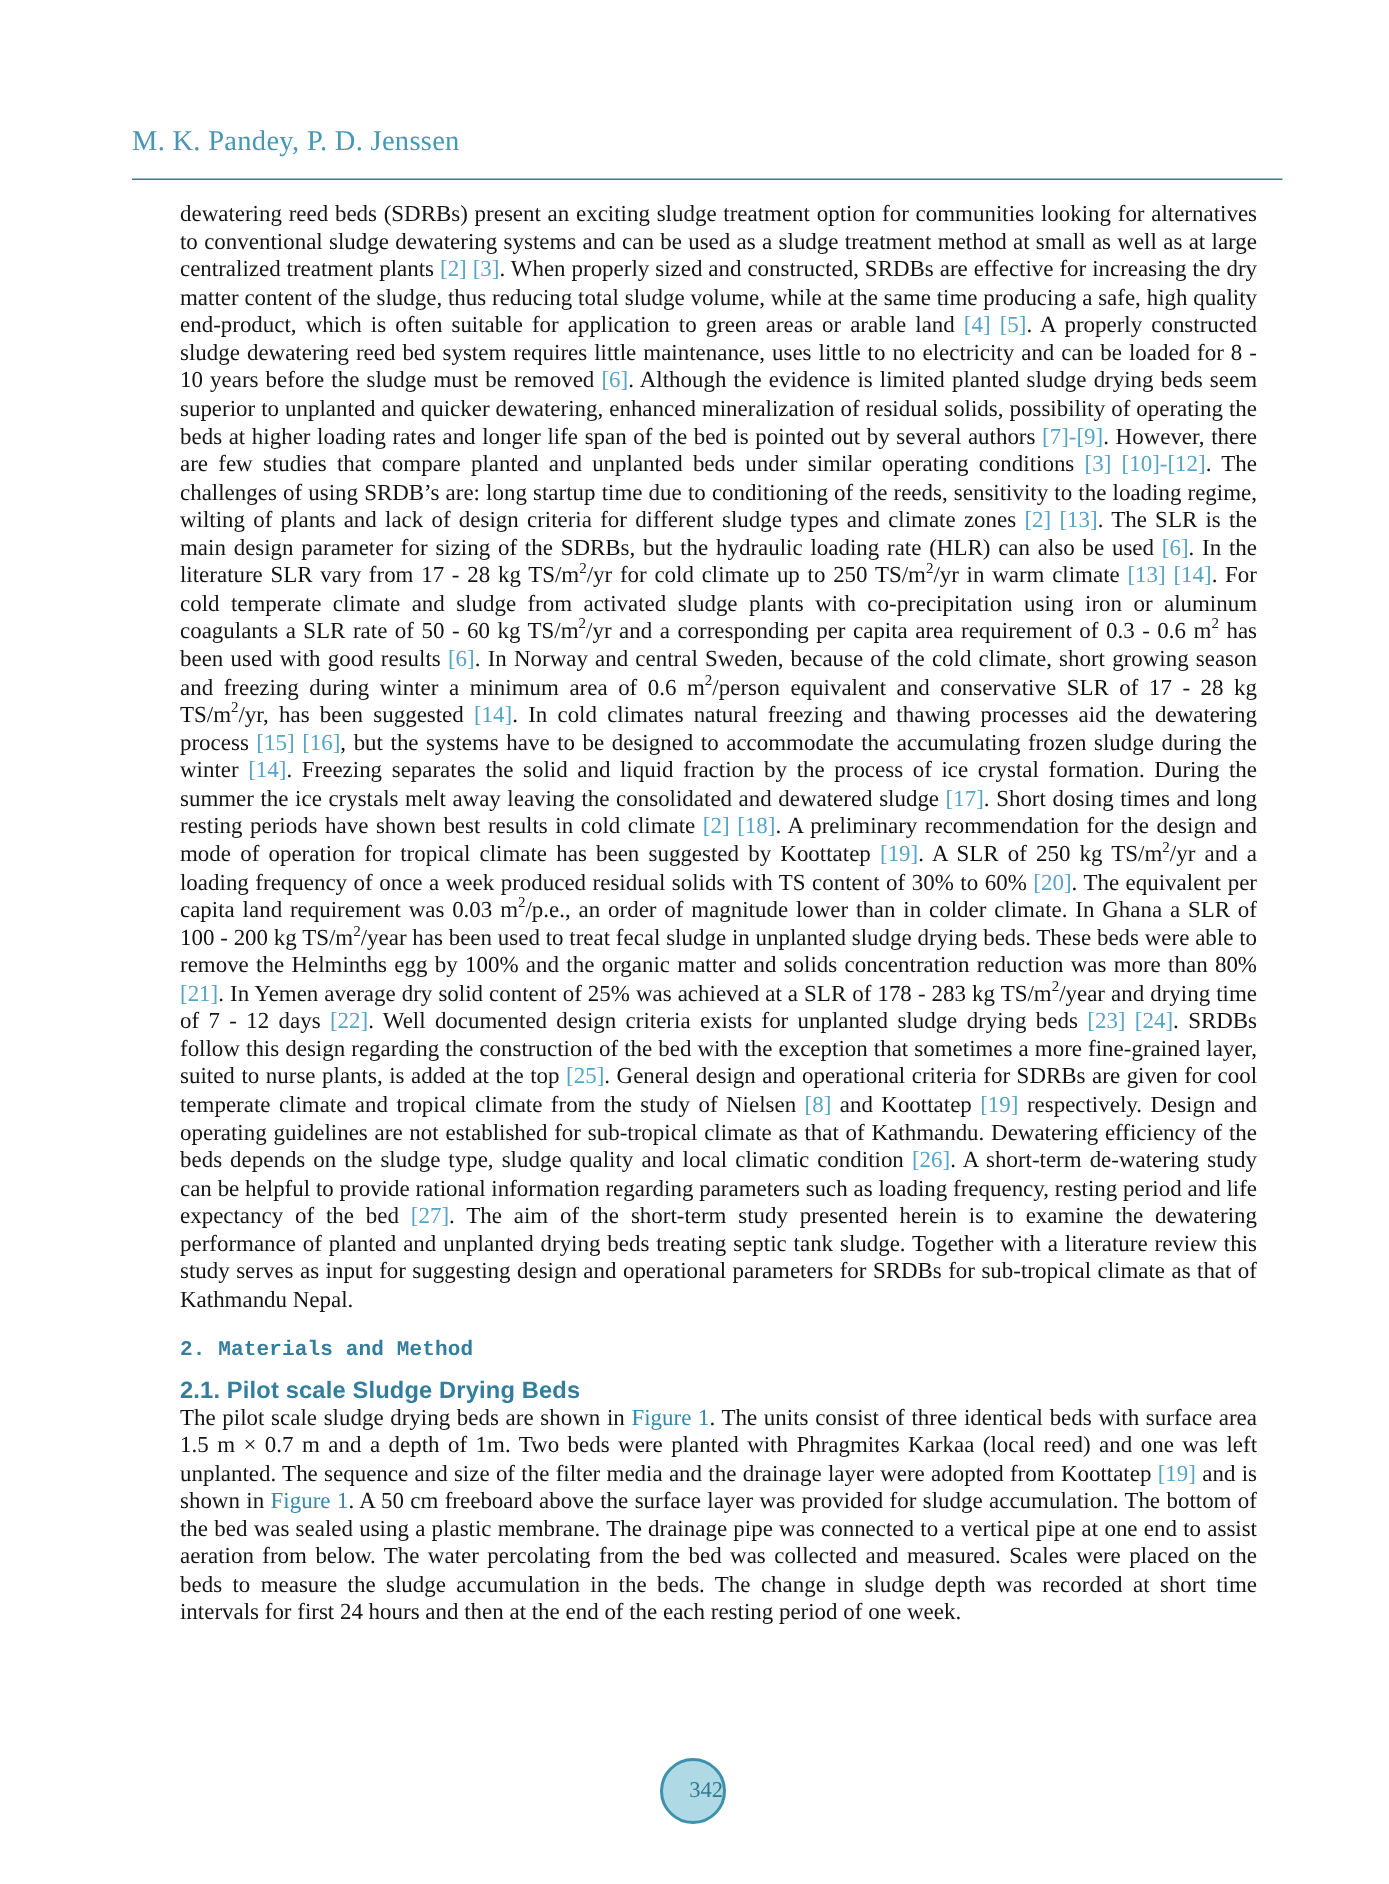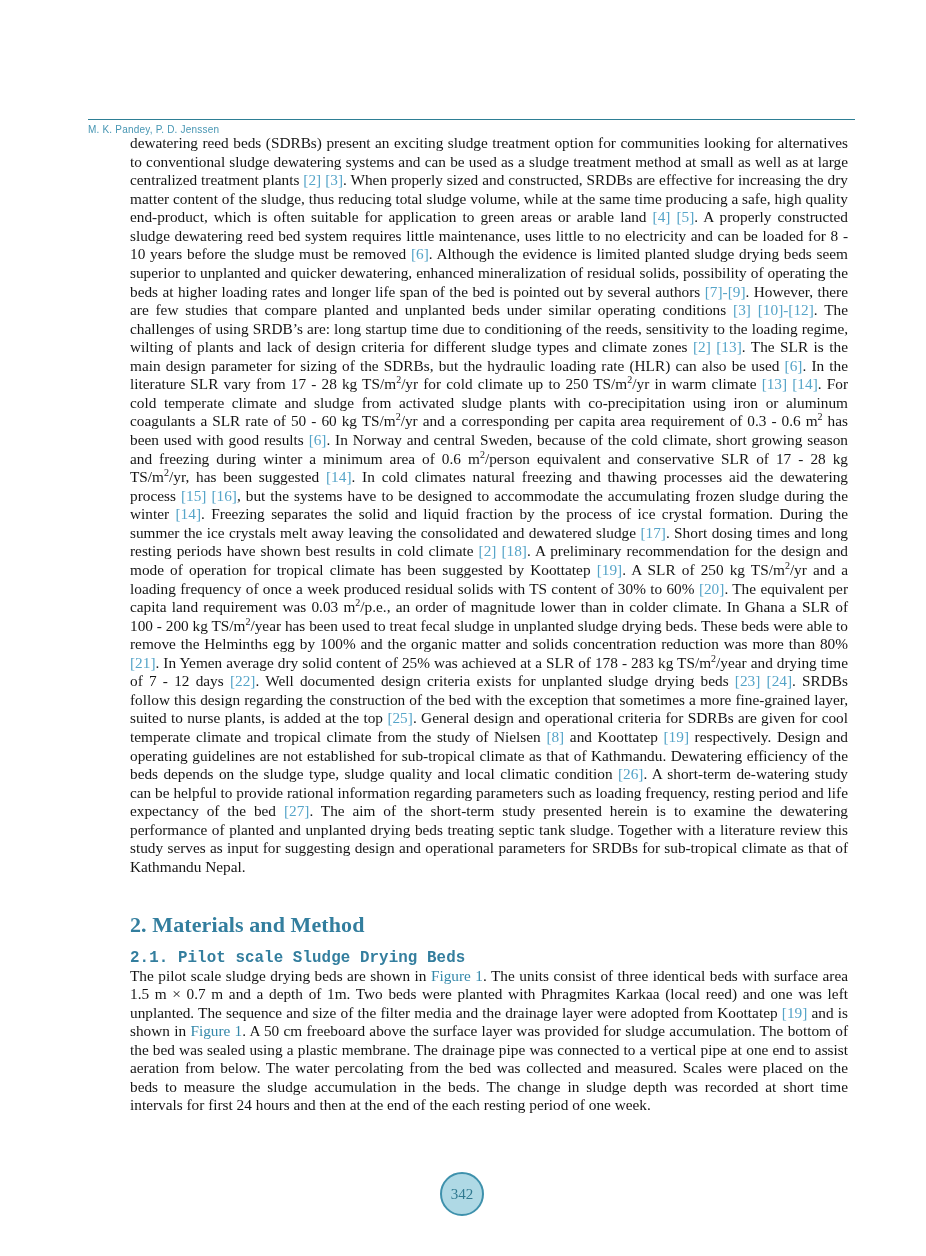--- a/index.html
+++ b/index.html
@@ -18,76 +18,75 @@
   body{
     width:926px;height:1256px;
     background:#ffffff;
     font-family:"Liberation Serif", serif;
     position:relative;
     overflow:hidden;
   }
   .running-head{
     position:absolute;
     left:88px;top:84px;
-    font-family:Liberation Sans, sans-serif;
-    font-size:10px;
+    font-family:Liberation Serif, serif;
+    font-size:19px;
     letter-spacing:0.2px;
     color:var(--author-teal);
-    margin-top:40px;
   }
   .header-rule{
     position:absolute;
     left:88px;top:119px;
     width:767px;height:0;
     border-top:1.6px solid var(--rule-teal);
   }
   .content{
     position:absolute;
-    left:130px;top:134px;
+    left:120px;top:134px;
     width:718px;
   }
   p.body-text{
     margin:0;
     font-size:15.3px;
     line-height:18.56px;
     text-align:justify;
     color:var(--body-ink);
   }
   p.body-text sup{
     font-size:10px;
     line-height:0;
   }
   .seg-cite{color:var(--cite-blue);}
   .seg-figref{color:var(--figref-teal);font-weight:normal;}
   .seg-italic{}
   h2.section-heading{
-    margin:35px 0 0 0;
-    font-family:Liberation Serif, serif;
-    font-size:22px;
+    margin:15px 0 0 0;
+    font-family:Liberation Mono, monospace;
+    font-size:14px;
     font-weight:bold;
     color:var(--heading-teal);
     letter-spacing:0.1px;
   }
   h3.subsection-heading{
     margin:11px 0 0 0;
-    font-family:Liberation Mono, monospace;
+    font-family:Liberation Sans, sans-serif;
     font-size:15.8px;
     font-weight:bold;
     color:var(--heading-teal);
     letter-spacing:0.1px;
   }
   .para2{margin-top:15px;}
   .page-number-badge{
     position:absolute;
     left:440px;top:1172px;
     width:44px;height:44px;
     border-radius:50%;
     background:var(--badge-fill);
     border:2px solid var(--badge-border);
-    display:flex;align-items:center;justify-content:center;
+    display:flex;align-items:center;justify-content:flex-end;
     font-size:15px;
     color:var(--badge-ink);
   }
 </style>
 </head>
 <body>
 
 <div class="running-head">M. K. Pandey, P. D. Jenssen</div>
 
 <div class="header-rule"></div>

